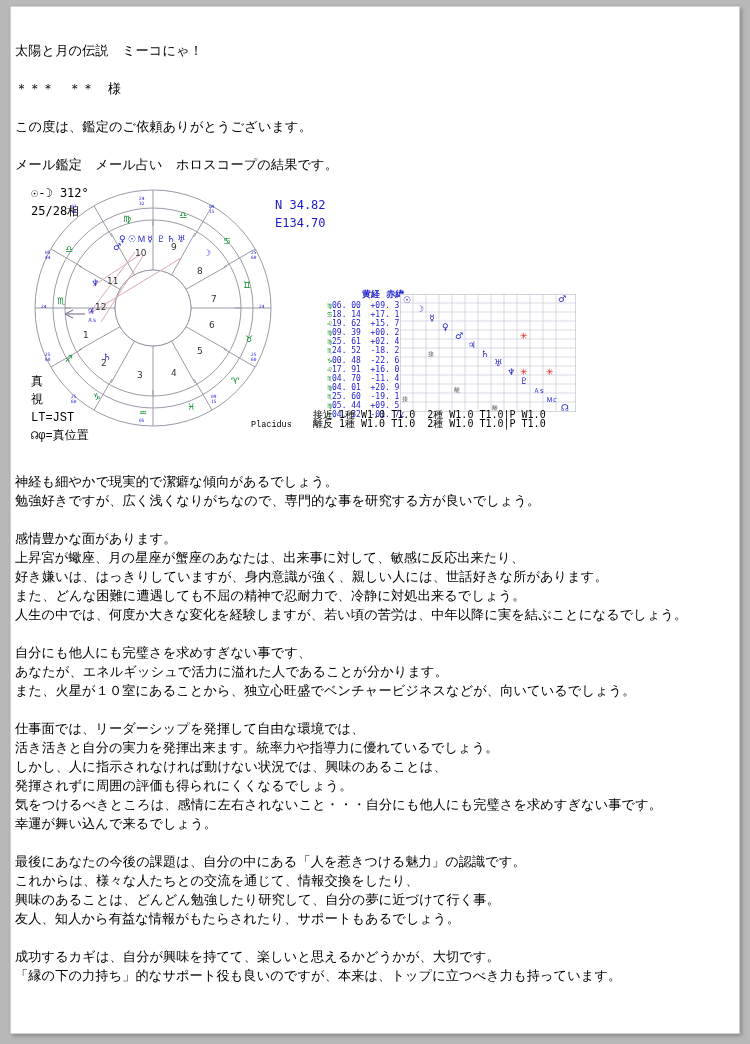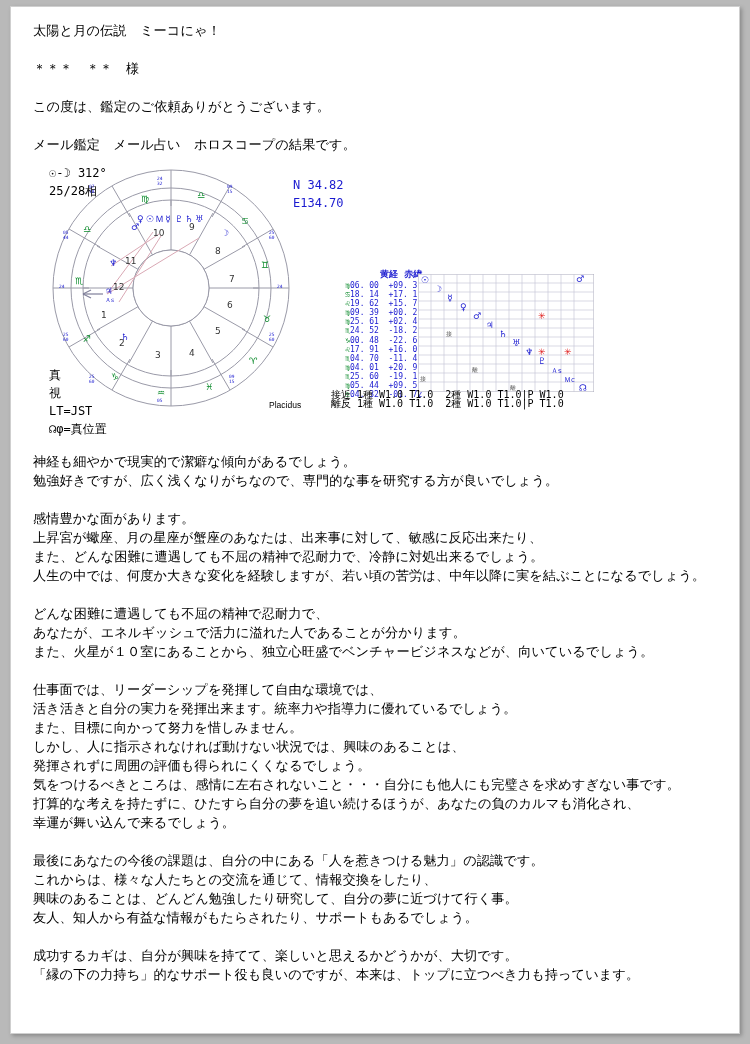--- a/index.html
+++ b/index.html
@@ -11,21 +11,21 @@
     overflow:hidden;
   }
   #page{
     position:absolute;left:10px;top:6px;
     width:728px;height:1026px;
     background:#ffffff;
     border:1px solid #cfcfcf;
     box-shadow:2px 2px 4px rgba(0,0,0,.25);
     overflow:hidden;
   }
-  .doc{padding:14px 18px 0 22px;}
+  .doc{padding:14px 18px 0 4px;margin-top:20px;}
 
   .ln{
     font-size:13.2px;
     line-height:19px;
     color:#000;
     white-space:pre;
     letter-spacing:.1px;
   }
   .gap{height:19px;}
   .gap-sm{height:10px;}
@@ -39,23 +39,23 @@
   .wheel{position:absolute;left:8px;top:4px;width:245px;height:245px;}
 
   .mini{
     font-family:"DejaVu Sans Mono","Liberation Mono",monospace;
     font-size:12px;line-height:18px;color:#000;white-space:pre;
   }
   .mini.blue{color:#1a1ad0;}
 
   .phase{position:absolute;left:8px;top:2px;}
   .geo{position:absolute;left:252px;top:14px;}
-  .footl{position:absolute;left:8px;top:204px;}
+  .footl{position:absolute;left:8px;top:191px;font-family:Liberation Mono, monospace;}
   .placidus{position:absolute;left:228px;top:238px;font-size:8.5px;
-            font-family:Liberation Sans, sans-serif;color:#000;}
+            font-family:Liberation Mono, monospace;color:#000;}
 
   
   .tbl{position:absolute;left:300px;top:106px;text-align:right;}
   .tblhead{
     font-family:"DejaVu Sans","Liberation Sans",sans-serif;
     font-size:9px;color:#1a1ad0;font-weight:bold;
     white-space:pre;margin-left:4px;
   }
   .tblrows{font-family:"DejaVu Sans Mono","Liberation Mono",monospace;
            font-size:8px;line-height:9.1px;white-space:pre;}
@@ -290,38 +290,37 @@
     <div class="gap-sm"></div>
     <div class="gap"></div>
     <div>
       <div class="ln">神経も細やかで現実的で潔癖な傾向があるでしょう。</div>
       <div class="ln">勉強好きですが、広く浅くなりがちなので、専門的な事を研究する方が良いでしょう。</div>
     </div>
     <div class="gap"></div>
     <div>
       <div class="ln">感情豊かな面があります。</div>
       <div class="ln">上昇宮が蠍座、月の星座が蟹座のあなたは、出来事に対して、敏感に反応出来たり、</div>
+      <div class="ln">好き嫌いは、はっきりしていますが、身内意識が強く、親しい人には、世話好きな所があります。</div>
       <div class="ln">また、どんな困難に遭遇しても不屈の精神で忍耐力で、冷静に対処出来るでしょう。</div>
       <div class="ln">人生の中では、何度か大きな変化を経験しますが、若い頃の苦労は、中年以降に実を結ぶことになるでしょう。</div>
     </div>
     <div class="gap"></div>
     <div>
-      <div class="ln">どんな困難に遭遇しても不屈の精神で忍耐力で、</div>
+      <div class="ln">自分にも他人にも完璧さを求めすぎない事です、</div>
       <div class="ln">あなたが、エネルギッシュで活力に溢れた人であることが分かります。</div>
       <div class="ln">また、火星が１０室にあることから、独立心旺盛でベンチャービジネスなどが、向いているでしょう。</div>
     </div>
     <div class="gap"></div>
     <div>
       <div class="ln">仕事面では、リーダーシップを発揮して自由な環境では、</div>
       <div class="ln">活き活きと自分の実力を発揮出来ます。統率力や指導力に優れているでしょう。</div>
-      <div class="ln">また、目標に向かって努力を惜しみません。</div>
       <div class="ln">しかし、人に指示されなければ動けない状況では、興味のあることは、</div>
       <div class="ln">発揮されずに周囲の評価も得られにくくなるでしょう。</div>
       <div class="ln">気をつけるべきところは、感情に左右されないこと・・・自分にも他人にも完璧さを求めすぎない事です。</div>
-      <div class="ln">打算的な考えを持たずに、ひたすら自分の夢を追い続けるほうが、あなたの負のカルマも消化され、</div>
       <div class="ln">幸運が舞い込んで来るでしょう。</div>
     </div>
     <div class="gap"></div>
     <div>
       <div class="ln">最後にあなたの今後の課題は、自分の中にある「人を惹きつける魅力」の認識です。</div>
       <div class="ln">これからは、様々な人たちとの交流を通じて、情報交換をしたり、</div>
       <div class="ln">興味のあることは、どんどん勉強したり研究して、自分の夢に近づけて行く事。</div>
       <div class="ln">友人、知人から有益な情報がもたらされたり、サポートもあるでしょう。</div>
     </div>
     <div class="gap"></div>

